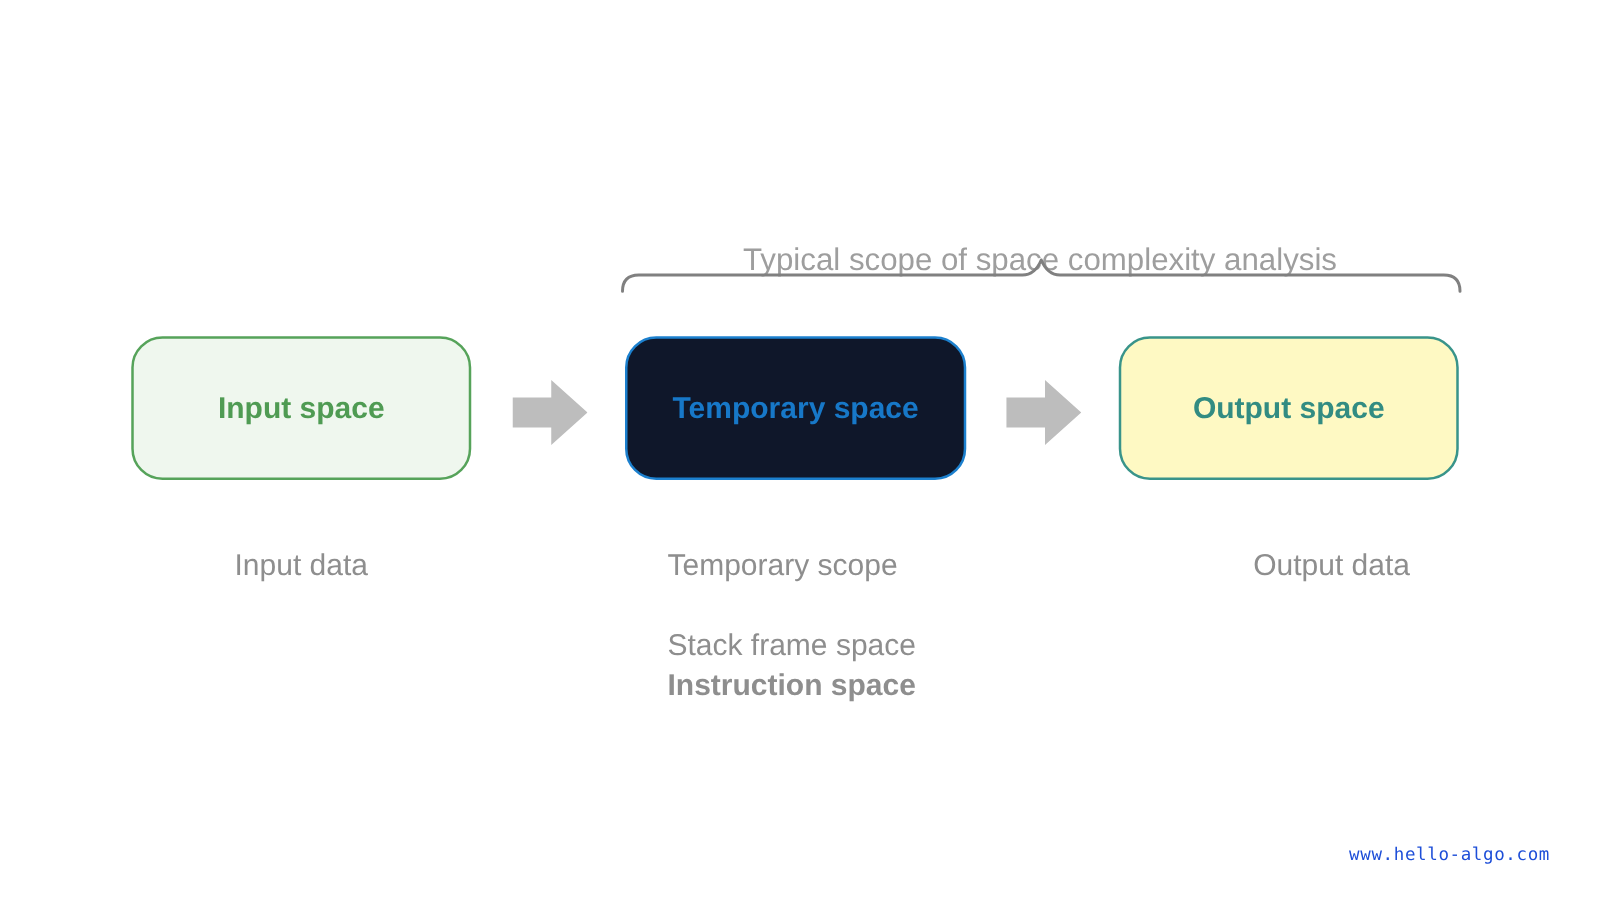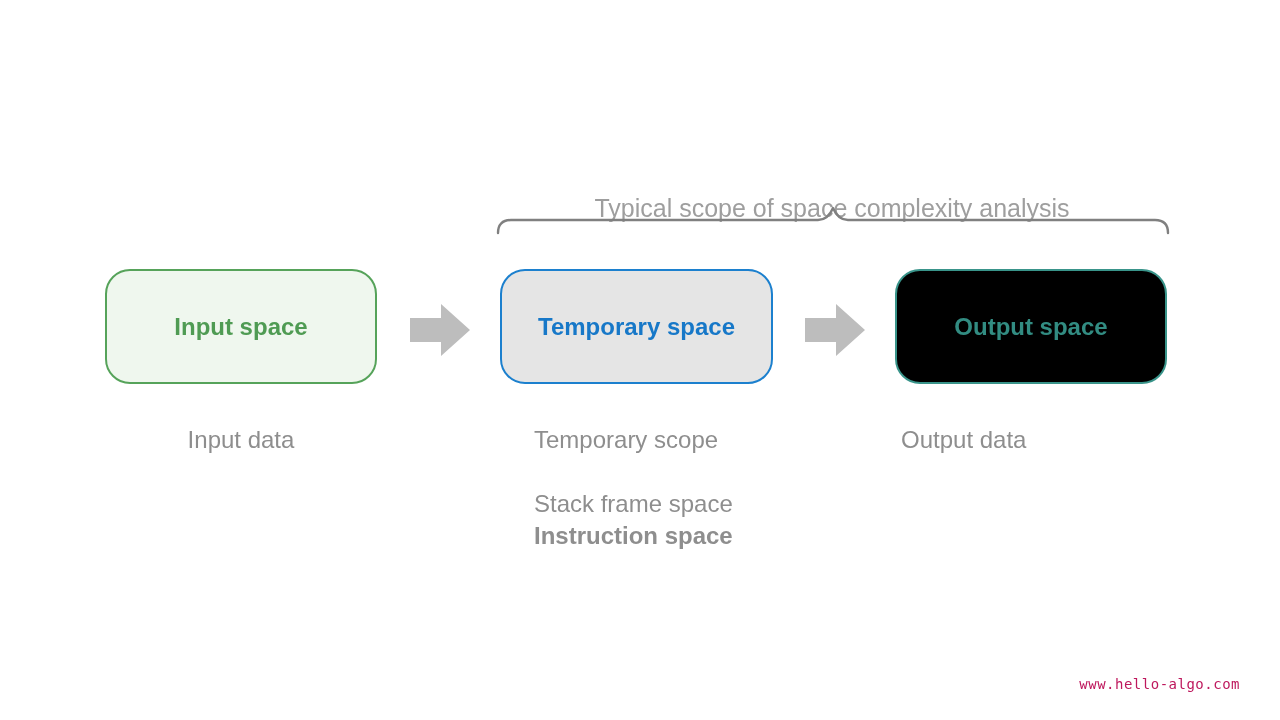--- a/index.html
+++ b/index.html
@@ -23,40 +23,40 @@
   #brace { left: 496px; top: 203px; }
 
   .box {
     top: 269px; height: 115px;
     border-width: 2px; border-style: solid;
     border-radius: 25px;
     display: flex; align-items: center; justify-content: center;
     font-weight: bold; font-size: 24px;
   }
   #box-input     { left: 105px; width: 272px; border-color: #56a35a; background: #eff7ee; color: #4f9b53; }
-  #box-temporary { left: 500px; width: 273px; border-color: #1c80ce; background: #e5e5e5; color: #1778c8; }
-  #box-output    { left: 895px; width: 272px; border-color: #39948a; background: #000000; color: #328c82; }
+  #box-temporary { left: 500px; width: 273px; border-color: #1c80ce; background: #0f172a; color: #1778c8; }
+  #box-output    { left: 895px; width: 272px; border-color: #39948a; background: #fef9c3; color: #328c82; }
 
   .arrow { top: 304px; }
   #arrow-1 { left: 410px; }
   #arrow-2 { left: 805px; }
 
-  .caption { font-size: 24px; color: #8e8e8e; line-height: 28px; white-space: nowrap; }
+  .caption { font-size: 24px; color: #8e8e8e; line-height: 28px; white-space: nowrap; margin-top: 13px; }
   #caption-input  { left: 105px; top: 426px; width: 272px; text-align: center; }
-  #caption-output { left: 901px; top: 426px; width: 272px; text-align: left; }
+  #caption-output { left: 856px; top: 426px; width: 272px; text-align: right; }
   .temp-caption   { left: 534px; }
   #temp-caption-0 { top: 426px; }
   #temp-caption-1 { top: 490px; }
   #temp-caption-2 { top: 522px; font-weight: bold; }
 
   #watermark {
     right: 40px; top: 676px;
     font-family: "DejaVu Sans Mono", monospace;
     font-size: 14px;
-    color: #be185d;
+    color: #1d4ed8;
     letter-spacing: 0.5px;
   }
 </style>
 </head>
 <body>
 
 <div class="abs" id="scope-title">Typical scope of space complexity analysis</div>
 
 <svg class="abs" id="brace" width="674" height="34" viewBox="0 0 674 34">
   <path d="M 2,30 Q 2,17 15,17 L 322,17 Q 332,17 337,5 Q 342,17 352,17 L 659,17 Q 672,17 672,30" fill="none" stroke="#808080" stroke-width="2.4" stroke-linecap="round" stroke-linejoin="round"></path>

